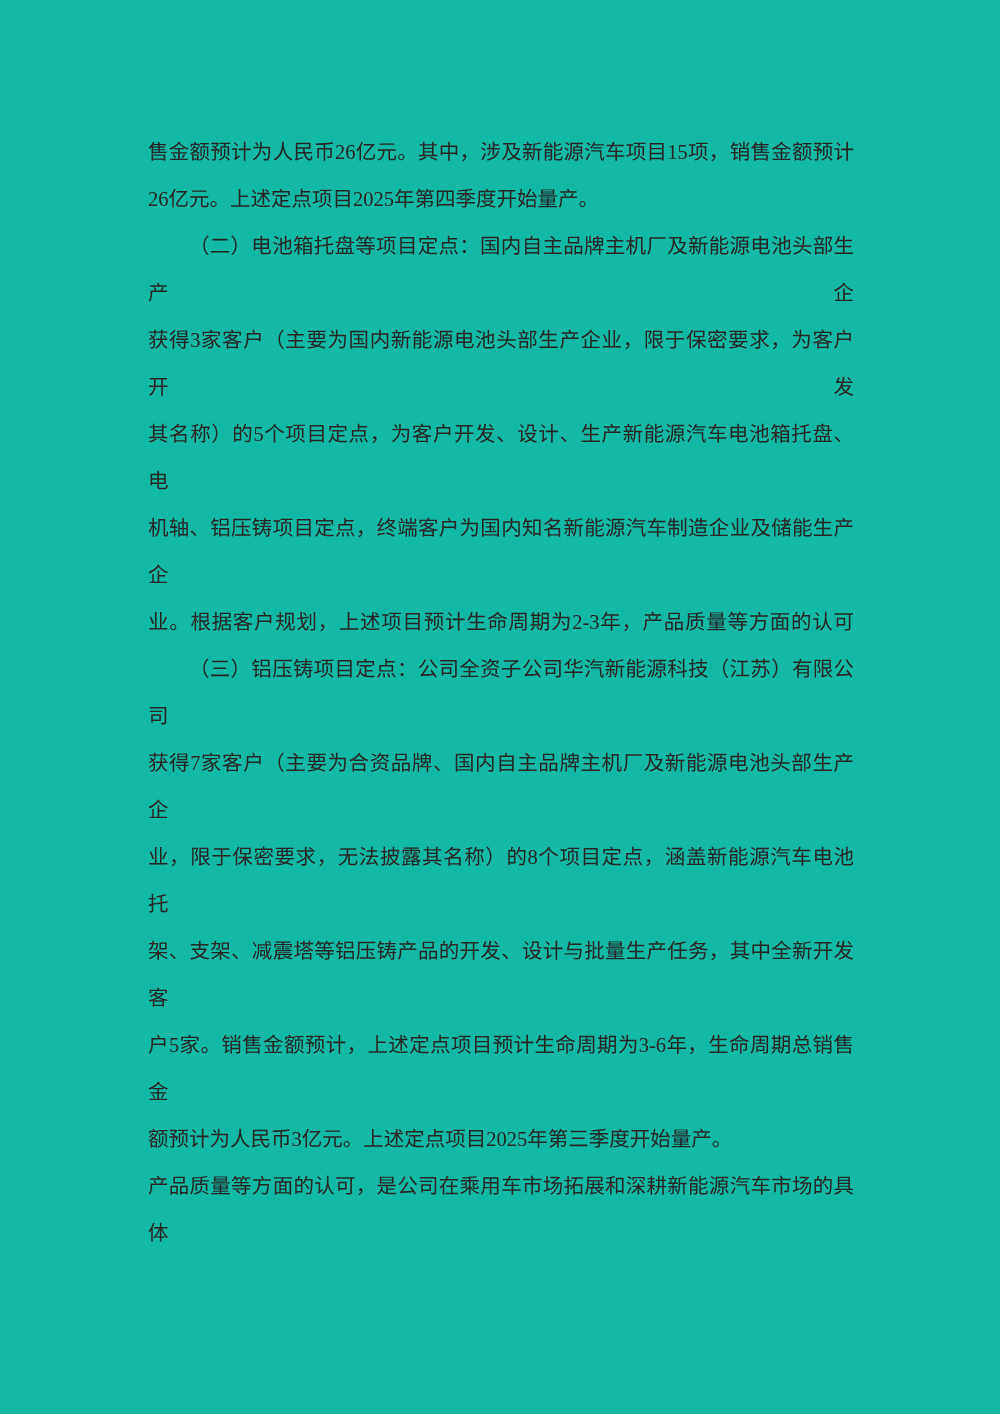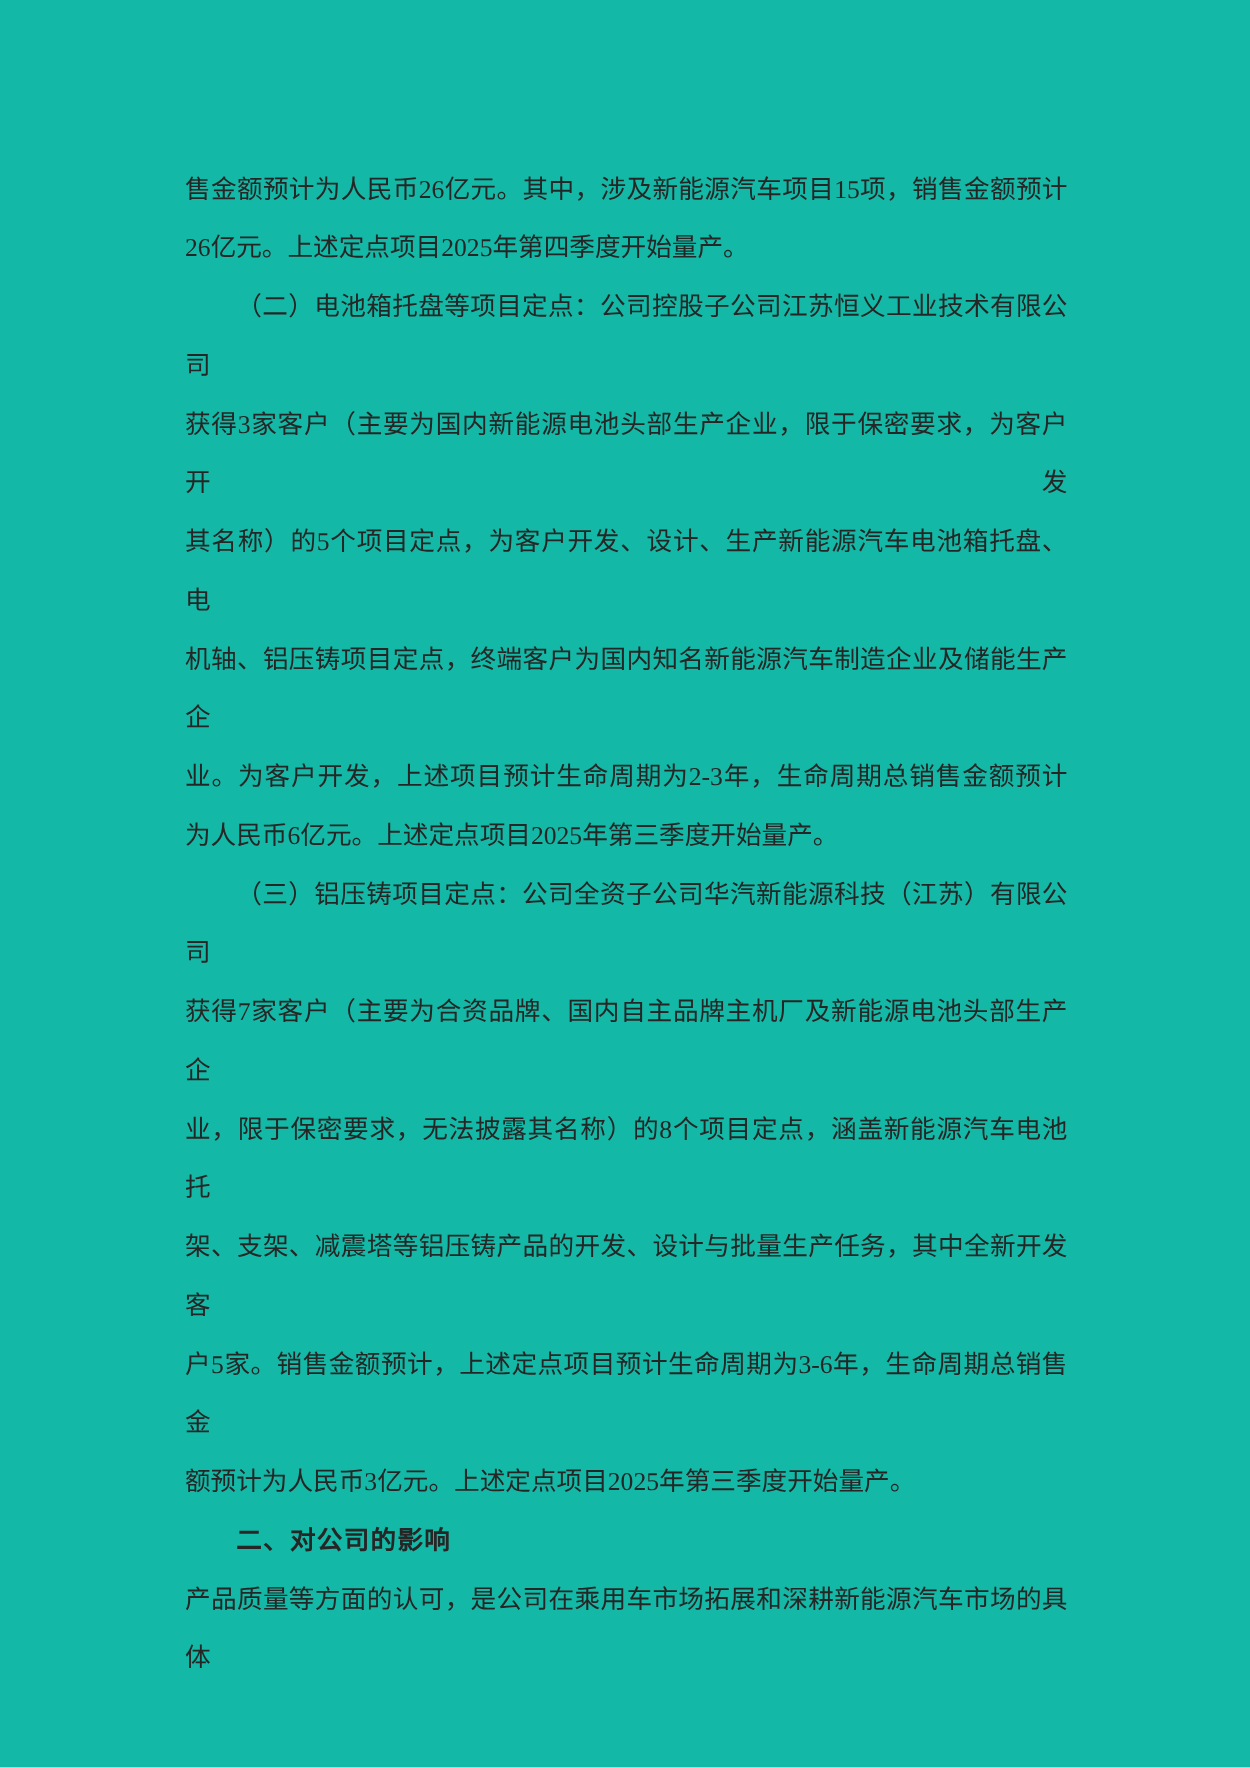--- a/index.html
+++ b/index.html
@@ -42,29 +42,27 @@
     letter-spacing: 1px;
   }
 </style>
 </head>
 <body>
 
 <div class="page">
   <div class="text-block">
     <div class="ln jst">售金额预计为人民币26亿元。其中，涉及新能源汽车项目15项，销售金额预计</div>
     <div class="ln">26亿元。上述定点项目2025年第四季度开始量产。</div>
-    <div class="ln jst ind">（二）电池箱托盘等项目定点：公司控股子公司江苏恒义工业技术有限公司</div>
+    <div class="ln jst ind">（二）电池箱托盘等项目定点：国内自主品牌主机厂及新能源电池头部生产企</div>
     <div class="ln jst">获得3家客户（主要为国内新能源电池头部生产企业，限于保密要求，为客户开发</div>
     <div class="ln jst">其名称）的5个项目定点，为客户开发、设计、生产新能源汽车电池箱托盘、电</div>
     <div class="ln jst">机轴、铝压铸项目定点，终端客户为国内知名新能源汽车制造企业及储能生产企</div>
-    <div class="ln jst">业。为客户开发，上述项目预计生命周期为2-3年，生命周期总销售金额预计</div>
-    <div class="ln">为人民币6亿元。上述定点项目2025年第三季度开始量产。</div>
+    <div class="ln jst">业。根据客户规划，上述项目预计生命周期为2-3年，产品质量等方面的认可</div>
     <div class="ln jst ind">（三）铝压铸项目定点：公司全资子公司华汽新能源科技（江苏）有限公司</div>
     <div class="ln jst">获得7家客户（主要为合资品牌、国内自主品牌主机厂及新能源电池头部生产企</div>
     <div class="ln jst">业，限于保密要求，无法披露其名称）的8个项目定点，涵盖新能源汽车电池托</div>
     <div class="ln jst">架、支架、减震塔等铝压铸产品的开发、设计与批量生产任务，其中全新开发客</div>
     <div class="ln jst">户5家。销售金额预计，上述定点项目预计生命周期为3-6年，生命周期总销售金</div>
     <div class="ln">额预计为人民币3亿元。上述定点项目2025年第三季度开始量产。</div>
-    <div class="ln ind b">二、对公司的影响</div>
     <div class="ln jst">产品质量等方面的认可，是公司在乘用车市场拓展和深耕新能源汽车市场的具体</div>
 
   </div>
 </div>
 
 </body></html>

